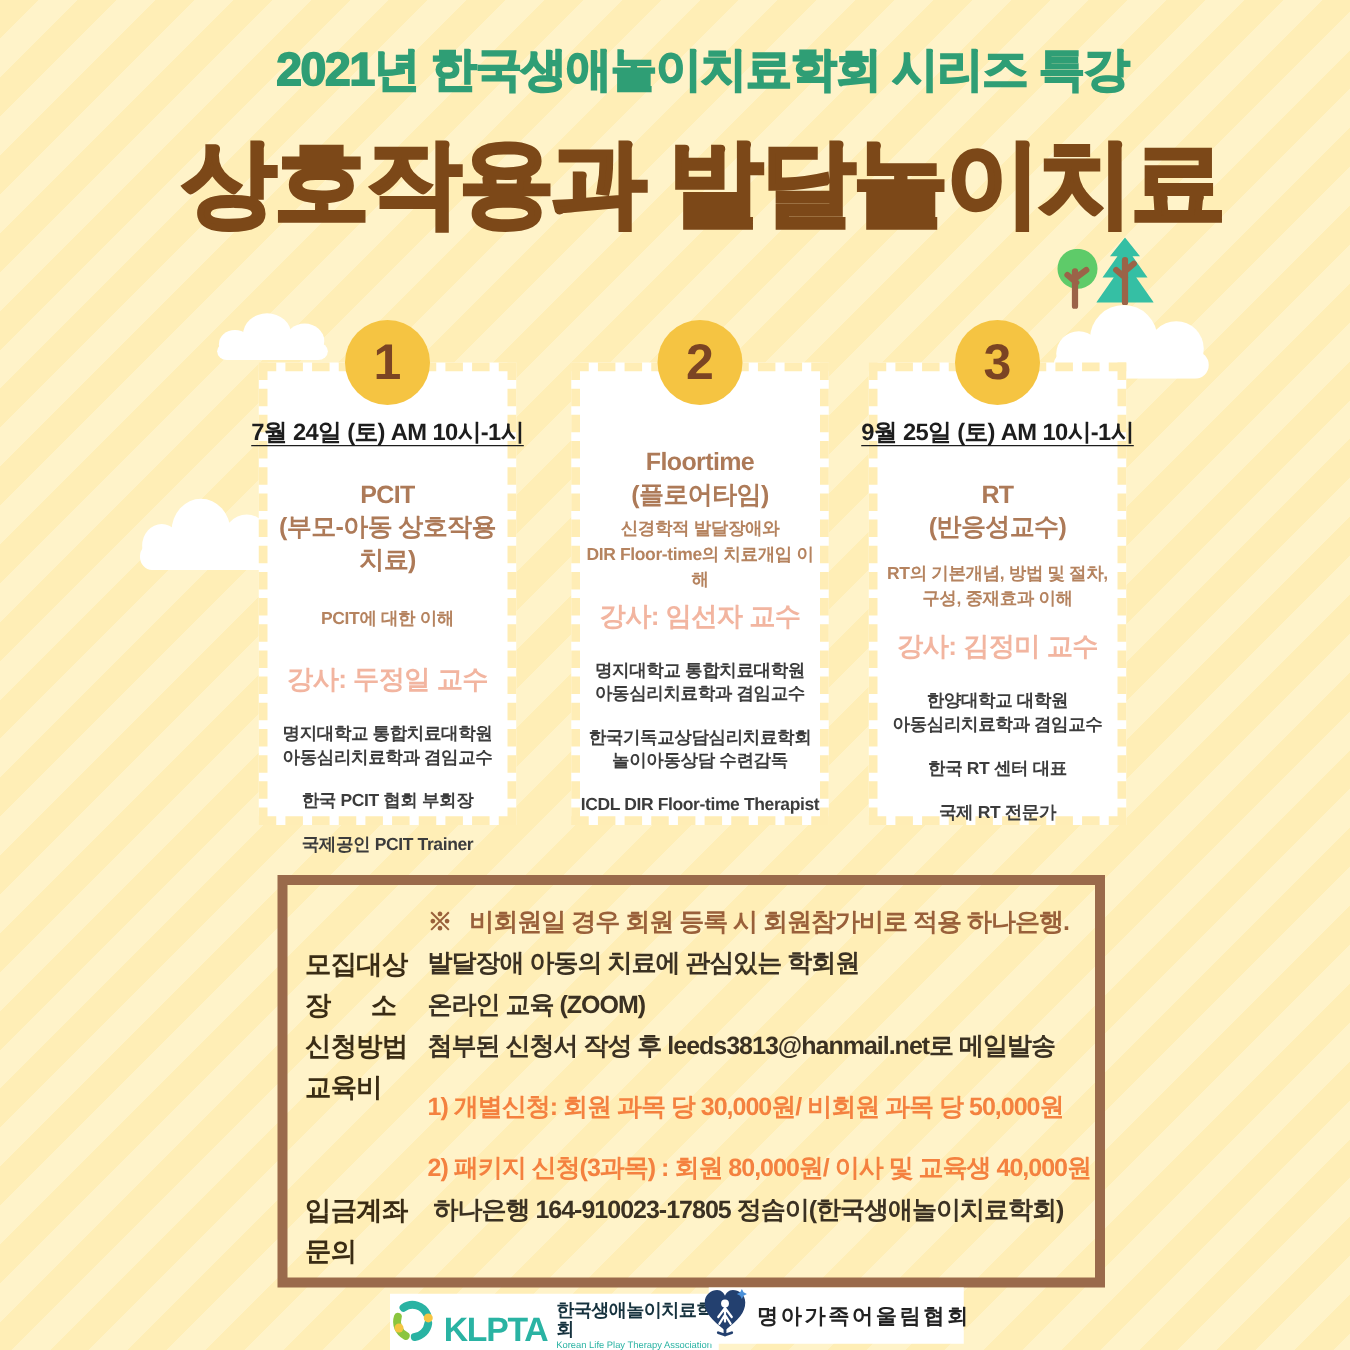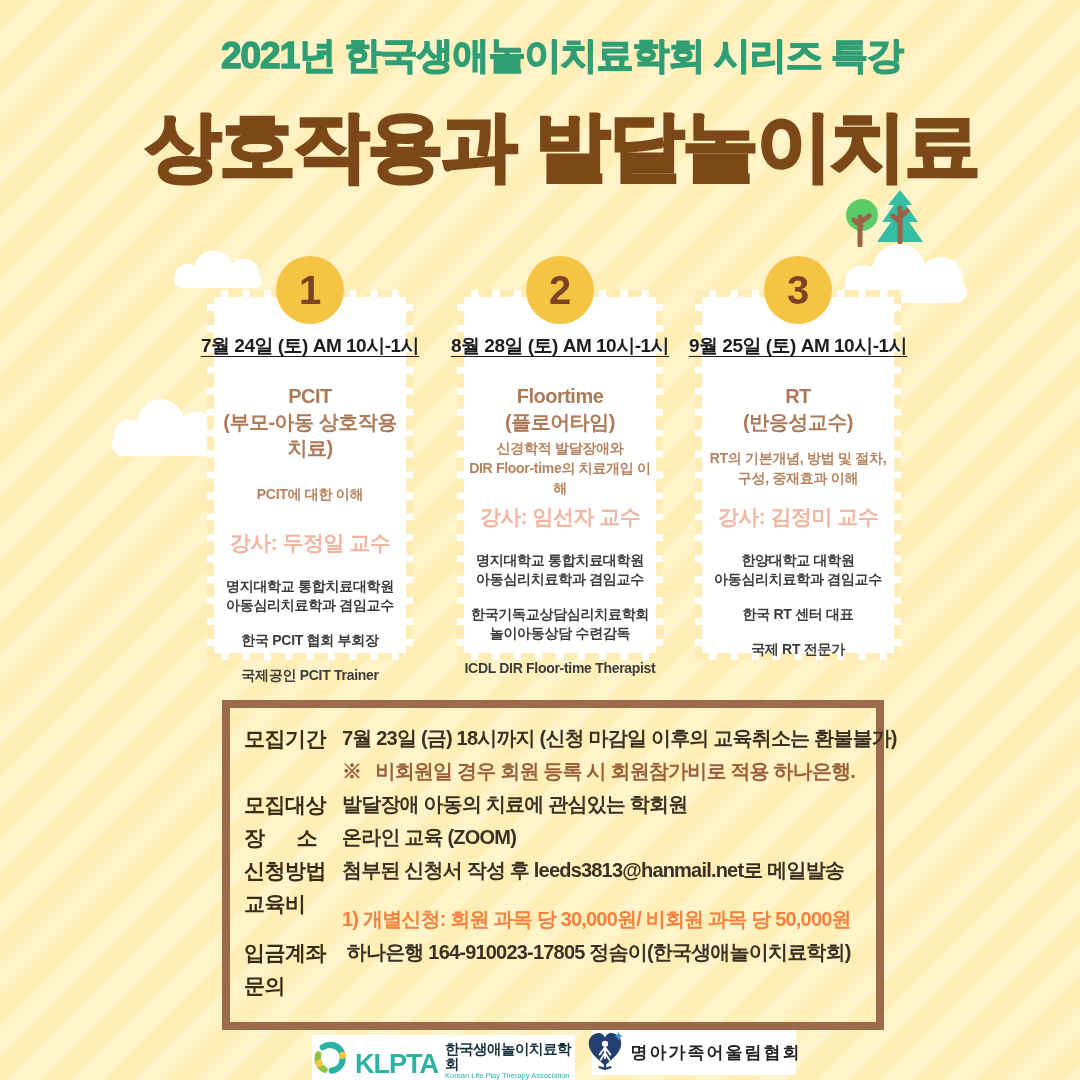--- a/index.html
+++ b/index.html
@@ -65,21 +65,21 @@
   
   .logo-klpta {
     position:absolute; left:312px; top:1035px; width:263px; height:45px; background:#fff;
     display:flex; align-items:flex-end; justify-content:center; gap:7px;
   }
   .klpta-abbr { color:#2ab3a3; font-size:27px; font-weight:bold; letter-spacing:-1px; }
   .klpta-names { display:flex; flex-direction:column; line-height:1.05; text-align:left; }
   .klpta-ko { font-size:14.5px; font-weight:bold; color:#16323e; letter-spacing:-0.5px; }
   .klpta-en { font-size:7.5px; color:#2ab3a3; }
   .logo-partner {
-    position:absolute; left:592px; top:1030px; width:204px; height:45px; background:#fff;
+    position:absolute; left:567px; top:1030px; width:204px; height:45px; background:#fff;
     display:flex; align-items:center; justify-content:center; gap:8px;
   }
   .partner-name { font-family:"Liberation Serif", serif; font-size:17px; font-weight:bold; color:#222; letter-spacing:2px; white-space:nowrap; }
 </style>
 </head>
 <body>
 
 <div class="canvas">
 
   <div class="series">2021년 한국생애놀이치료학회 시리즈 특강</div>
@@ -132,21 +132,20 @@
     <div class="creds">
       <div class="cred">명지대학교 통합치료대학원
 아동심리치료학과 겸임교수</div>
       <div class="cred">한국 PCIT 협회 부회장</div>
       <div class="cred">국제공인 PCIT Trainer</div>
     </div>
   </div>
 
   <div class="card card-2">
     <div class="badge">2</div>
-    <div class="cdate">8월 28일 (토) AM 10시-1시</div>
     <div class="ctitle">Floortime
 (플로어타임)</div>
     <div class="ctopic">신경학적 발달장애와
 DIR Floor-time의 치료개입 이해</div>
     <div class="cinstructor">강사: 임선자 교수</div>
     <div class="creds">
       <div class="cred">명지대학교 통합치료대학원
 아동심리치료학과 겸임교수</div>
       <div class="cred">한국기독교상담심리치료학회
 놀이아동상담 수련감독</div>
@@ -164,24 +163,20 @@
     <div class="cinstructor">강사: 김정미 교수</div>
     <div class="creds">
       <div class="cred">한양대학교 대학원
 아동심리치료학과 겸임교수</div>
       <div class="cred">한국 RT 센터 대표</div>
       <div class="cred">국제 RT 전문가</div>
     </div>
   </div>
 
   <div class="info">
-    <div class="irow">
-      <span class="ilabel">모집기간</span>
-      <span class="ivalue">7월 23일 (금) 18시까지 (신청 마감일 이후의 교육취소는 환불불가)</span>
-    </div>
     <div class="irow c-brown">
       <span class="ilabel"></span>
       <span class="ivalue">※   비회원일 경우 회원 등록 시 회원참가비로 적용 하나은행.</span>
     </div>
     <div class="irow">
       <span class="ilabel">모집대상</span>
       <span class="ivalue">발달장애 아동의 치료에 관심있는 학회원</span>
     </div>
     <div class="irow">
       <span class="ilabel">장      소</span>
@@ -190,20 +185,21 @@
     <div class="irow">
       <span class="ilabel">신청방법</span>
       <span class="ivalue">첨부된 신청서 작성 후 leeds3813@hanmail.net로 메일발송</span>
     </div>
     <div class="irow c-orange">
       <span class="ilabel">교육비</span>
       <span class="ivalue">1) 개별신청: 회원 과목 당 30,000원/ 비회원 과목 당 50,000원</span>
     </div>
     <div class="irow c-orange">
       <span class="ilabel"></span>
+      <span class="ivalue">2) 패키지 신청(3과목) : 회원 80,000원/ 이사 및 교육생 40,000원</span>
     </div>
     <div class="irow">
       <span class="ilabel">입금계좌</span>
       <span class="ivalue"> 하나은행 164-910023-17805 정솜이(한국생애놀이치료학회)</span>
     </div>
     <div class="irow">
       <span class="ilabel">문의</span>
     </div>
   </div>
 

